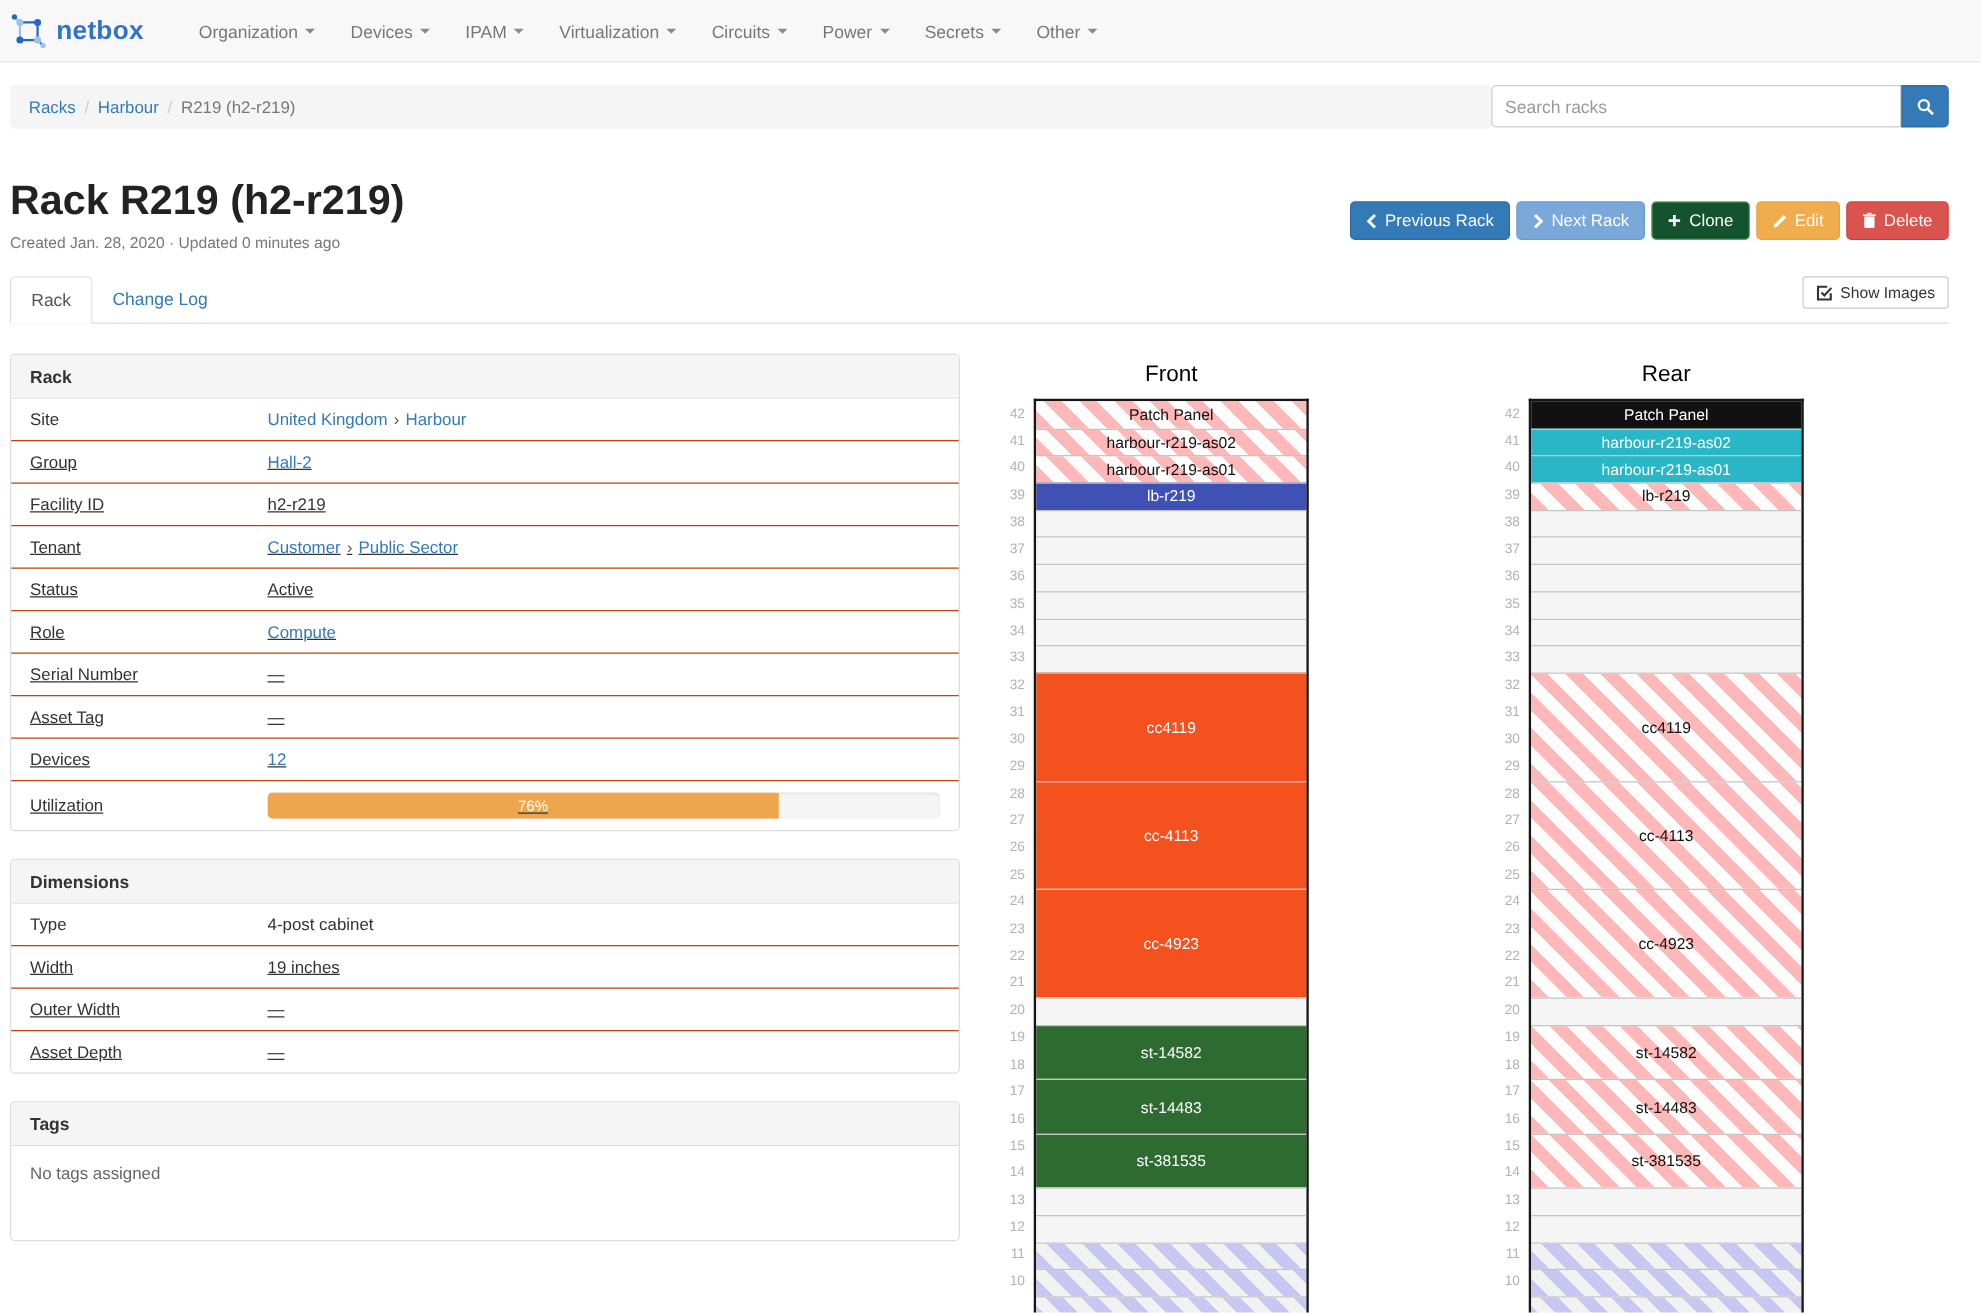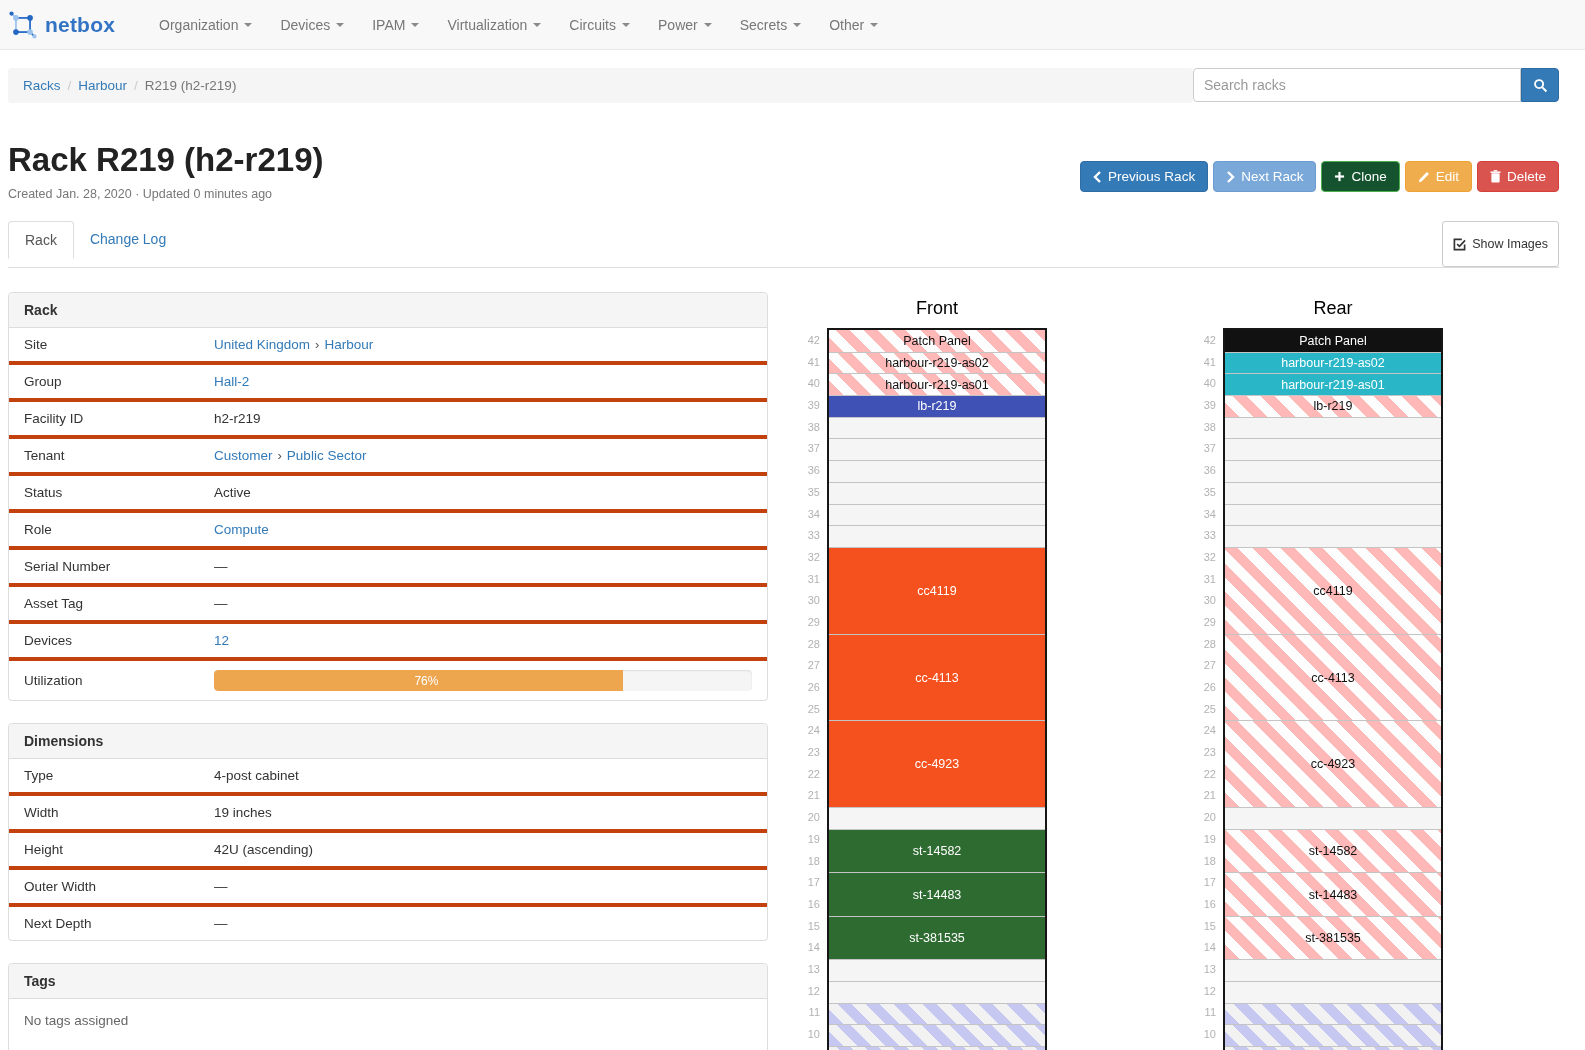--- a/index.html
+++ b/index.html
@@ -51,32 +51,32 @@
   .page-title { margin-top:38px; font-size:33px; font-weight:700; color:#222; }
   .page-meta { margin-top:8px; font-size:12.5px; color:#777; }
 
   
   .tabs-row { margin-top:20px; border-bottom:1px solid #ddd; display:flex; align-items:flex-start; }
   .tab { font-size:14px; padding:10px 16px; margin-bottom:-1px; cursor:pointer; }
   .tab.active { background:#fff; color:#555; border:1px solid #ddd; border-bottom-color:#fff;
     border-radius:4px 4px 0 0; }
   .tab.link { color:#337ab7; }
   .btn-show-images { margin-left:auto; display:inline-flex; align-items:center; gap:6px;
-    background:#fff; border:1px solid #ccc; border-radius:3px; padding:15px 10px;
+    background:#fff; border:1px solid #ccc; border-radius:3px; padding:5px 10px;
     font-size:12.5px; color:#333; cursor:pointer; font-family:inherit; }
 
   
   .main { display:flex; margin-top:24px; align-items:flex-start; }
   .left-col { width:760px; flex:none; }
 
   .panel { border:1px solid #ddd; border-radius:4px; margin-bottom:22px; }
   .panel-heading { background:#f5f5f5; border-bottom:1px solid #ddd; border-radius:3px 3px 0 0;
     padding:9px 15px; font-size:14px; font-weight:700; color:#333; }
   .prow { display:flex; padding:9px 15px; font-size:13.5px; align-items:center; }
-  .prow + .prow { border-top:4px solid #c2410c; }
+  .prow + .prow { border-top:1px solid #c2410c;text-decoration:underline; }
   .prow .plabel { width:190px; flex:none; color:#333; }
   .pvalue { flex:1; }
   .angle { color:#555; margin:0 5px; font-size:13px; }
   .progress { flex:1; height:21px; background:#f5f5f5; border-radius:4px;
     box-shadow:inset 0 1px 2px rgba(0,0,0,.1); overflow:hidden; }
   .progress-bar { height:100%; background:#eda64e; color:#fff; font-size:12px;
     display:flex; align-items:center; justify-content:center; border-radius:4px 0 0 4px;padding-left:16px; }
   .tags-body { padding:14px 15px 46px 15px; font-size:13.5px; color:#666; }
 
   
@@ -294,29 +294,25 @@
         <div class="panel-heading">Dimensions</div>
         <div class="prow">
           <div class="plabel">Type</div>
           <div class="pvalue">4-post cabinet</div>
         </div>
         <div class="prow">
           <div class="plabel">Width</div>
           <div class="pvalue">19 inches</div>
         </div>
         <div class="prow">
-          <div class="plabel">Height</div>
-          <div class="pvalue">42U (ascending)</div>
-        </div>
-        <div class="prow">
           <div class="plabel">Outer Width</div>
           <div class="pvalue">—</div>
         </div>
         <div class="prow">
-          <div class="plabel">Next Depth</div>
+          <div class="plabel">Asset Depth</div>
           <div class="pvalue">—</div>
         </div>
       </div>
 
       <div class="panel">
         <div class="panel-heading">Tags</div>
         <div class="tags-body">No tags assigned</div>
       </div>
 
     </div>

